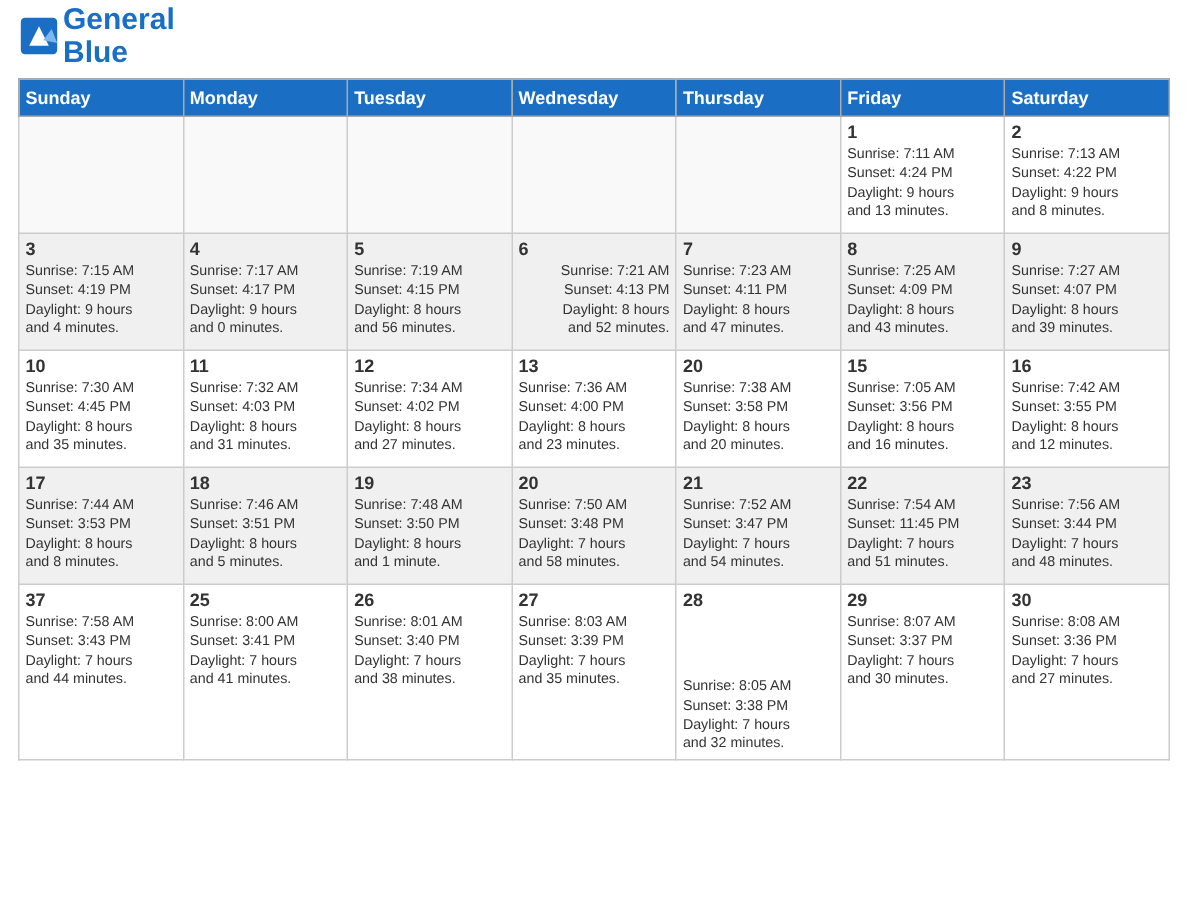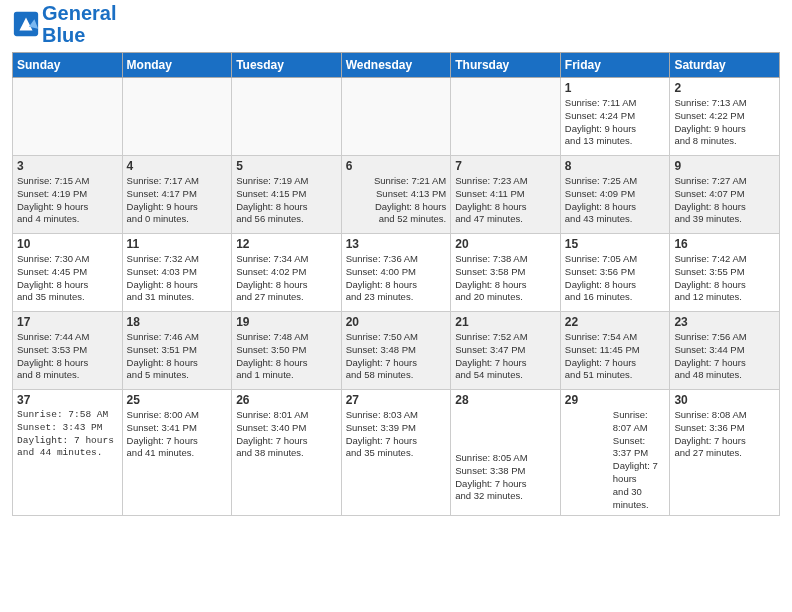--- a/index.html
+++ b/index.html
@@ -299,21 +299,21 @@
             <span class="day-num">23</span>
             <div class="day-info" style="white-space: pre-line;">Sunrise: 7:56 AM
 Sunset: 3:44 PM
 Daylight: 7 hours
 and 48 minutes.</div>
           </td>
         </tr>
         <tr>
           <td>
             <span class="day-num">37</span>
-            <div class="day-info" style="white-space: pre-line; font-family: Liberation Mono, monospace;">Sunrise: 7:58 AM
+            <div class="day-info" style="white-space: pre-line;">Sunrise: 7:58 AM
 Sunset: 3:43 PM
 Daylight: 7 hours
 and 44 minutes.</div>
           </td>
           <td>
             <span class="day-num">25</span>
             <div class="day-info" style="white-space: pre-line;">Sunrise: 8:00 AM
 Sunset: 3:41 PM
 Daylight: 7 hours
 and 41 minutes.</div>
@@ -334,21 +334,21 @@
           </td>
           <td>
             <span class="day-num">28</span>
             <div class="day-info" style="white-space: pre-line; margin-top: 45px;">Sunrise: 8:05 AM
 Sunset: 3:38 PM
 Daylight: 7 hours
 and 32 minutes.</div>
           </td>
           <td>
             <span class="day-num">29</span>
-            <div class="day-info" style="white-space: pre-line; margin-left: 48px;">Sunrise: 8:07 AM
+            <div class="day-info" style="white-space: pre-line;">Sunrise: 8:07 AM
 Sunset: 3:37 PM
 Daylight: 7 hours
 and 30 minutes.</div>
           </td>
           <td>
             <span class="day-num">30</span>
             <div class="day-info" style="white-space: pre-line;">Sunrise: 8:08 AM
 Sunset: 3:36 PM
 Daylight: 7 hours
 and 27 minutes.</div>

